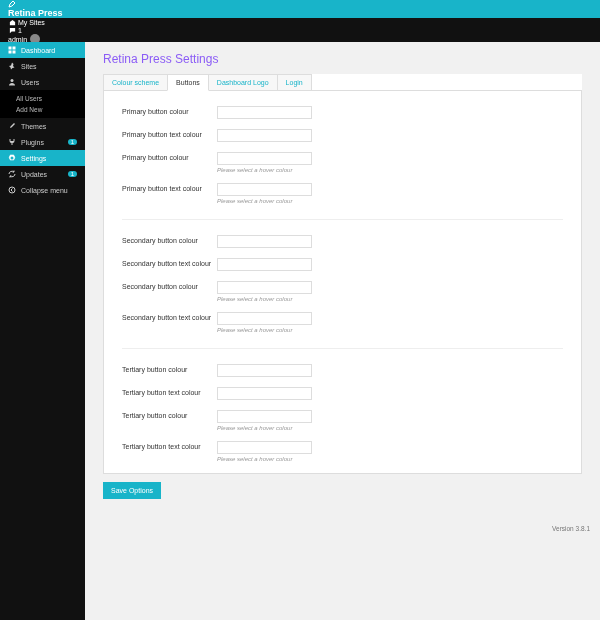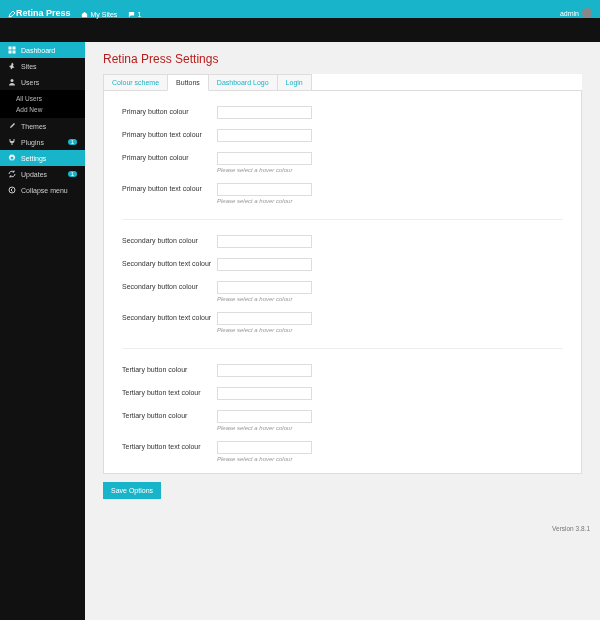--- a/index.html
+++ b/index.html
@@ -1,34 +1,34 @@
 <!DOCTYPE html>
 <html><head>
 <meta charset="utf-8">
 <style>
   * { box-sizing: border-box; margin: 0; padding: 0; }
   body { font-family: -apple-system, "Segoe UI", Arial, sans-serif; font-size: 8px; background: #f1f1f1; color: #333; }
-  .admin-bar { background: #18b4c9; height: 18px; display: flex; align-items: flex-end; padding: 0 8px; color: #fff; }
+  .admin-bar { background: #18b4c9; height: 18px; display: flex; align-items: flex-start; padding: 0 8px; color: #fff; flex-direction: column; }
   .admin-bar .brand { font-weight: 600; font-size: 9px; margin-right: 10px; }
   .admin-bar .link { font-size: 7px; margin-right: 10px; display: flex; align-items: center; gap: 2px; }
   .admin-bar .spacer { flex: 1; }
   .admin-bar .user { font-size: 7px; display: flex; align-items: center; gap: 3px; }
   .admin-bar .avatar { width: 10px; height: 10px; border-radius: 50%; background: #888; }
   .black-strip { background: #111; height: 24px; }
   .layout { display: flex; }
   .sidebar { width: 85px; background: #111; color: #ccc; min-height: 582px; }
   .side-item { display: flex; align-items: center; padding: 4px 8px; font-size: 7px; gap: 5px; cursor: pointer; }
   .side-item.active { background: #18b4c9; color: #fff; position: relative; }
   .side-item.active::after { content:""; position:absolute; right:-4px; top:50%; transform:translateY(-50%); width:0; height:0; border:4px solid transparent; border-left-color:#18b4c9; }
   .side-item .badge { background: #18b4c9; color: #fff; border-radius: 6px; padding: 0 3px; font-size: 6px; margin-left: auto; }
   .side-sub { background: #000; padding: 3px 0 3px 16px; font-size: 6.5px; color:#bbb; }
   .side-sub div { padding: 2px 0; cursor:pointer; }
   .icon { width: 8px; height: 8px; display: inline-flex; align-items:center; justify-content:center; }
   .content { flex: 1; padding: 0; }
-  .page-title { font-size: 12px; font-weight: 400; color: #b91c1c; padding: 10px 18px 8px 18px; }
+  .page-title { font-size: 12px; font-weight: 400; color: #8b5cf6; padding: 10px 18px 8px 18px; }
   .content-pad { padding: 0 18px 12px 18px; }
   .tabs { display: flex; border-bottom: 1px solid #ddd; background:#fff; }
   .tab { padding: 4px 8px; font-size: 7px; color: #18b4c9; cursor: pointer; background:#f7f7f7; border:1px solid #ddd; border-bottom:none; margin-right:-1px; }
   .tab.active { background: #fff; color: #333; border-bottom:1px solid #fff; margin-bottom:-1px; }
   .panel { background: #fff; border: 1px solid #ddd; border-top:none; padding: 10px 0 6px 0; }
   .field-row { display: flex; padding: 5px 18px; align-items: flex-start; }
   .field-label { width: 95px; font-size: 7px; color: #333; padding-top: 2px; }
   .field-input-wrap { display:flex; flex-direction:column; }
   .field-input { width: 95px; height: 13px; border: 1px solid #ddd; font-size:7px; padding: 0 3px; background:#fff; }
   .hint { font-size: 6px; font-style: italic; color: #999; margin-top: 2px; }

